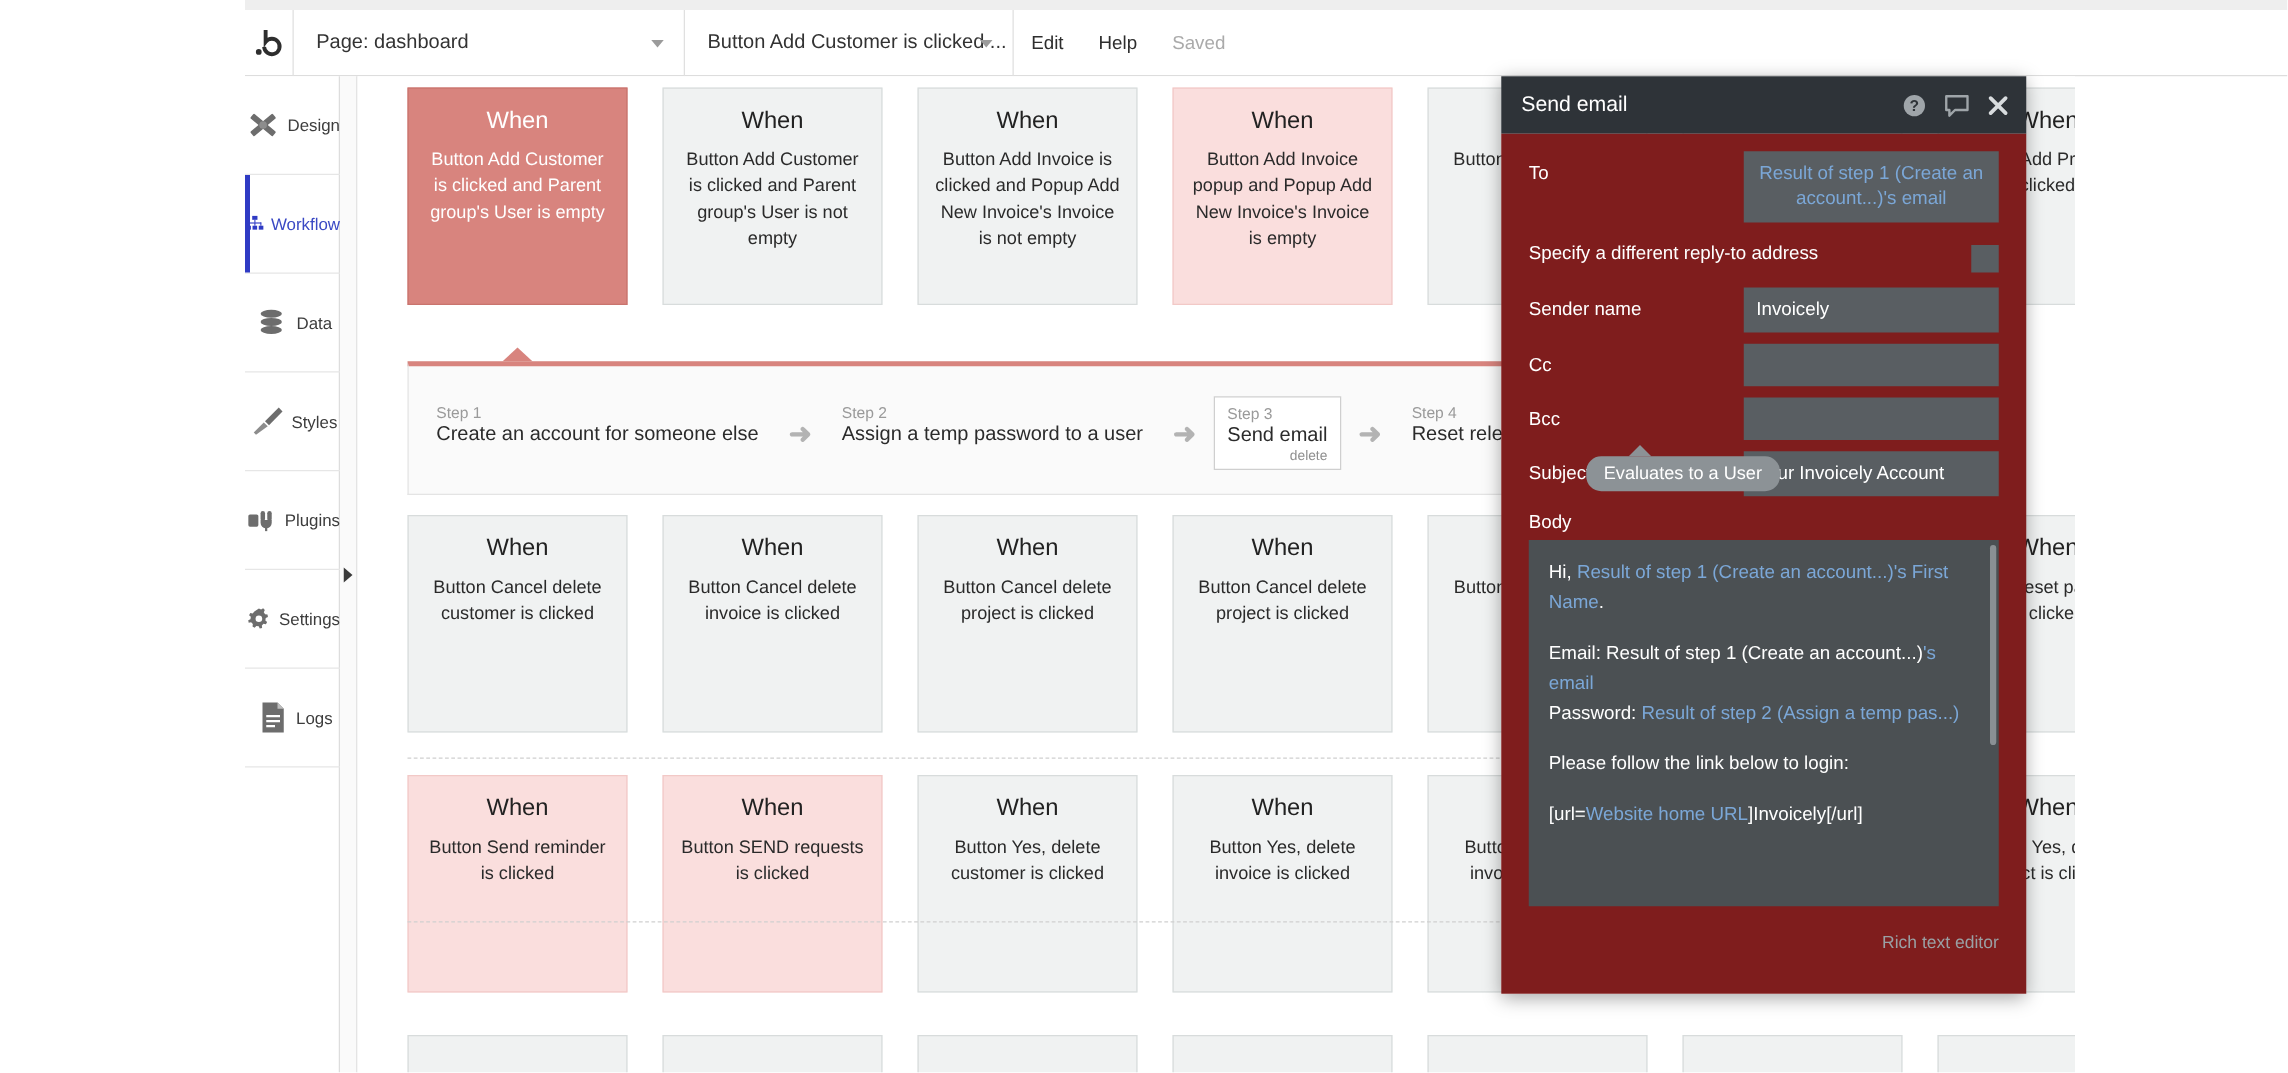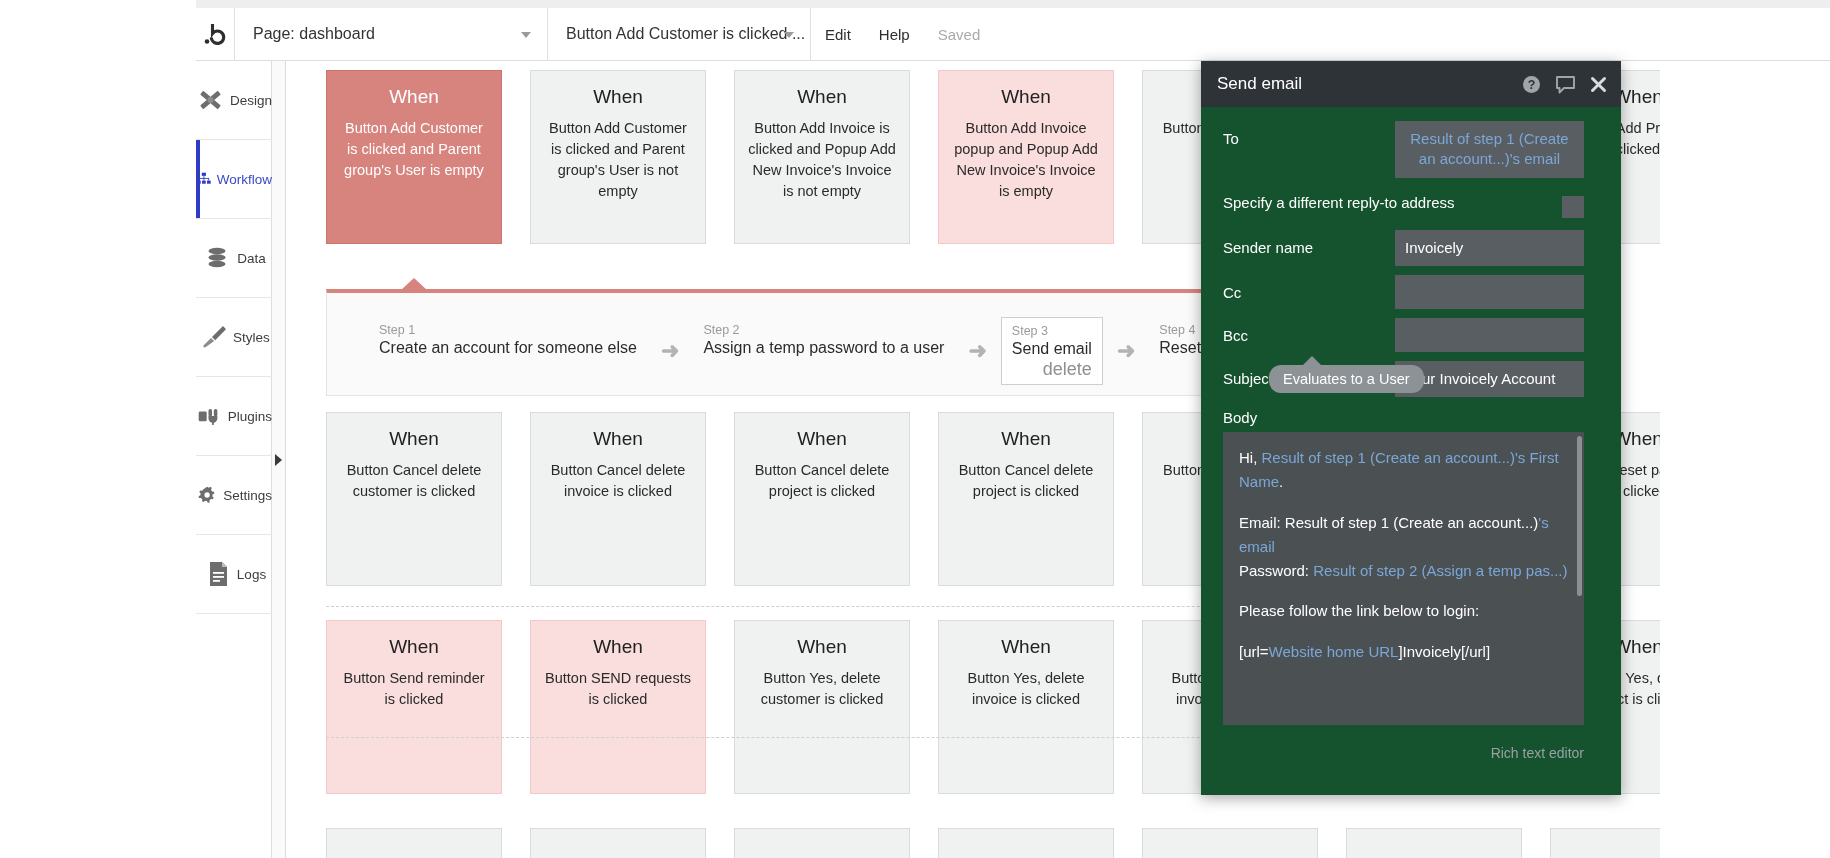--- a/index.html
+++ b/index.html
@@ -109,28 +109,28 @@
     border-left: 13px solid transparent; border-right: 13px solid transparent;
     border-bottom: 12px solid #d8847e;
   }
 
   
   #steps-panel {
     position: absolute; left: 40px; top: 228px; width: 1284px; height: 107px;
     background: #fafafa; border: 1px solid #e4e4e4; border-top: 4px solid #d8847e;
   }
   #steps-row {
-    position: absolute; left: 42px; top: 24px; display: flex; align-items: flex-start; gap: 0;
+    position: absolute; left: 12px; top: 24px; display: flex; align-items: flex-start; gap: 0;
   }
   .step {
     position: relative; padding: 6px 10px 4px 10px; cursor: pointer;
   }
   .step .s-num { font-size: 12.5px; color: #9a9a9a; margin-bottom: 2px; }
   .step .s-name { font-size: 16px; color: #2b2b2b; white-space: nowrap; }
-  .step .s-del { font-size: 18px; color: #8f8f8f; text-align: right; margin-top: 1px; }
+  .step .s-del { font-size: 11px; color: #8f8f8f; text-align: right; margin-top: 1px; }
   .step.active { border: 1px solid #cfcfcf; background: #ffffff; }
   .step-arrow {
     align-self: center; margin: 0 14px; font-size: 22px; color: #b3b3b3; line-height: 1;
     font-weight: bold;
   }
 
   
   .dash-sep {
     position: absolute; left: 40px; width: 1284px; height: 0;
     border-top: 1px dashed #cfcfcf;
@@ -141,21 +141,21 @@
     position: absolute; left: 1201px; top: 61px; width: 420px; height: 734px;
     box-shadow: 0 3px 14px rgba(0,0,0,0.35);
   }
   #dlg-title-bar {
     height: 46px; background: #2e3338; display: flex; align-items: center;
     padding: 0 14px 0 16px;
   }
   #dlg-title-bar .t { font-size: 17px; color: #ffffff; flex: 1; }
   .dlg-ico { margin-left: 14px; cursor: pointer; display: flex; align-items: center; }
   #dlg-body {
-    height: 688px; background: #14532d; padding: 14px 37px 0 22px; position: relative;
+    height: 688px; background: #7f1d1d; padding: 14px 22px 0 22px; position: relative;
   }
 
   .fld { display: flex; align-items: flex-start; margin-bottom: 9px; min-height: 34px; }
   .fld .lb {
     width: 172px; flex: 0 0 172px; font-size: 15px; color: #ffffff;
     padding-top: 9px; line-height: 1.25;
   }
   .fld .in {
     flex: 1; min-height: 34px; background: #595e62; font-size: 15px;
     color: #ffffff; padding: 8px 10px; line-height: 1.35; word-wrap: break-word;

